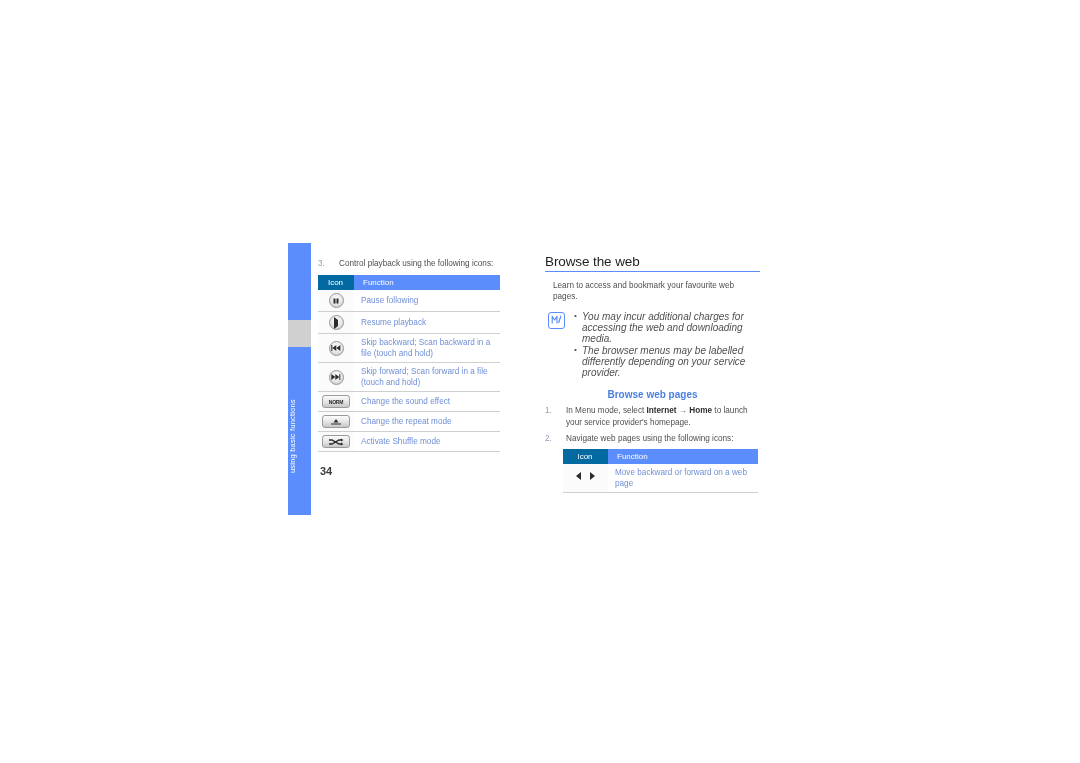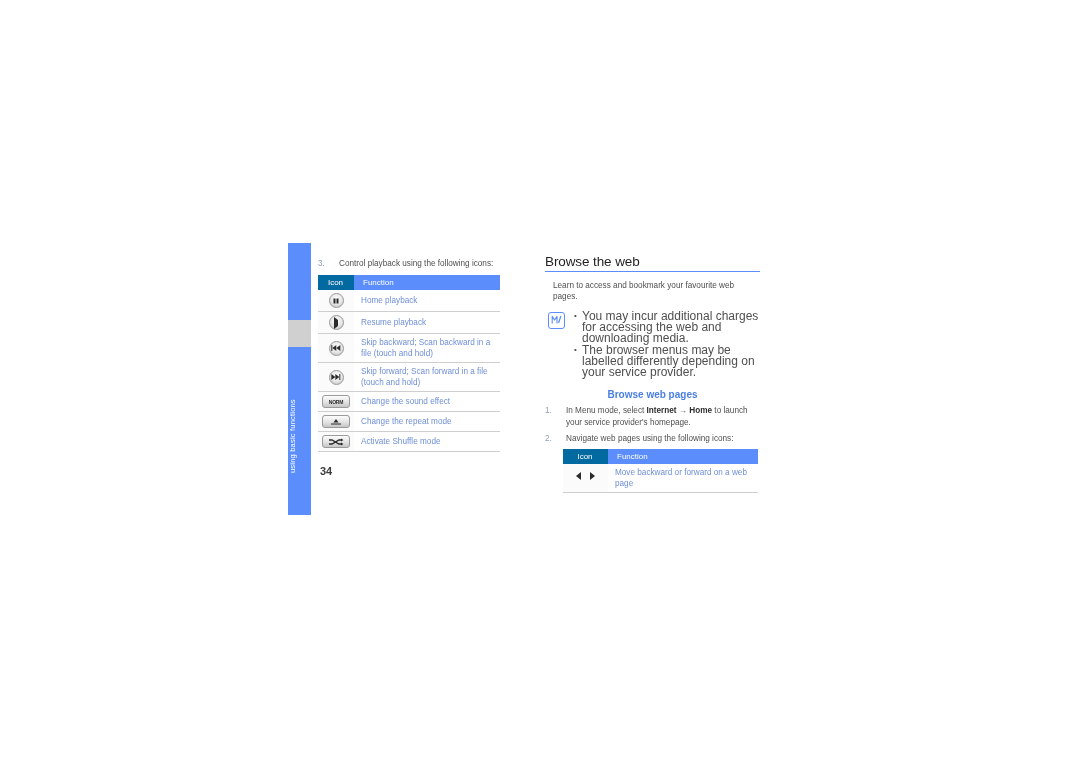--- a/index.html
+++ b/index.html
@@ -211,22 +211,23 @@
     border-radius: 3px;
     background: #ffffff;
     box-sizing: border-box;
   }
   .note-list { margin: 0; padding: 0; list-style: none; }
   .note-list li {
     position: relative;
     padding-left: 8px;
     margin-bottom: 1px;
     color: #4f4f4f;
-    font-size: 12px;
+    font-size: 10px;
     line-height: 11px;
+    font-style: italic;
   }
   .note-list li:before {
     content: "\2022";
     position: absolute;
     left: 0;
     top: -0.5px;
     color: #4f4f4f;
     font-size: 8px;
   }
 
@@ -290,21 +291,21 @@
     <tbody>
       <tr>
         <td class="cell-icon">
           <span class="btn-round">
             <span class="glyph glyph-pause">
                 <i></i>
                 <i></i>
               </span>
           </span>
         </td>
-        <td class="cell-func">Home playback</td>
+        <td class="cell-func">Pause following</td>
       </tr>
       <tr>
         <td class="cell-icon">
           <span class="btn-round">
             <span class="glyph"><span class="tri-right"></span></span>
           </span>
         </td>
         <td class="cell-func">Resume playback</td>
       </tr>
       <tr>

